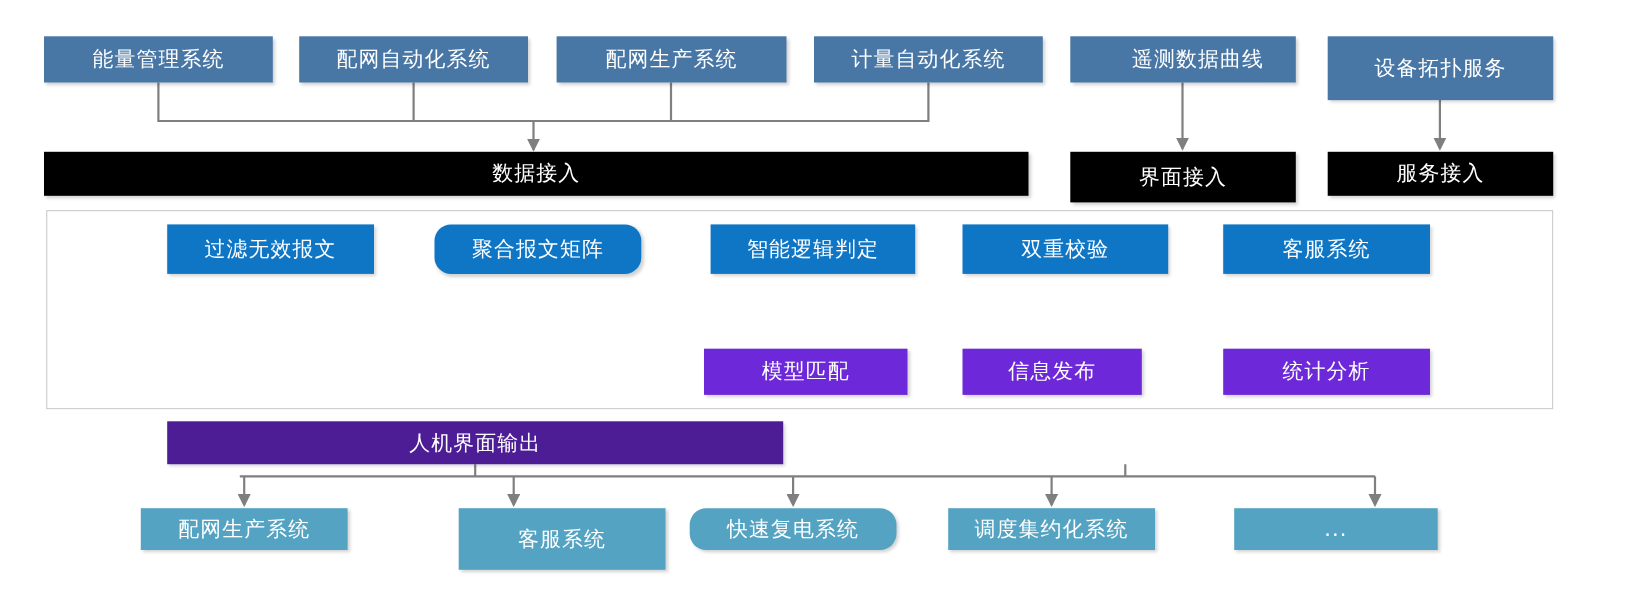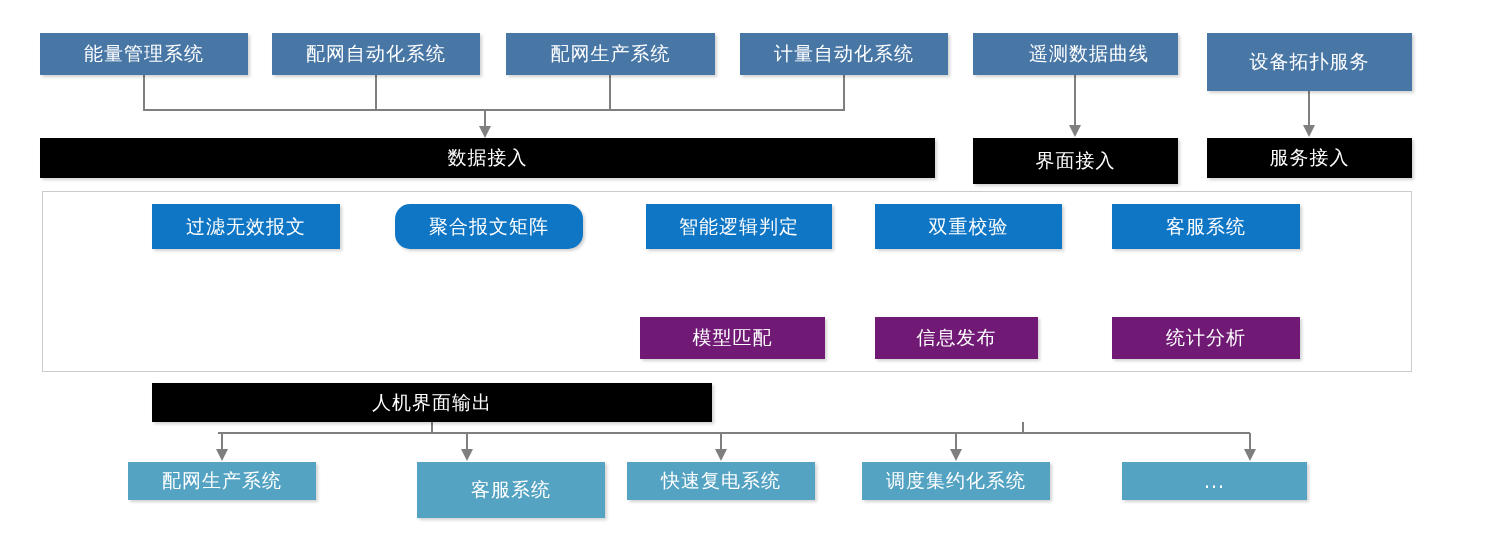--- a/index.html
+++ b/index.html
@@ -18,22 +18,22 @@
     font-size:19px;
     letter-spacing:1px;
     box-shadow:2px 2px 3px rgba(0,0,0,0.18);
     z-index:1;
     box-sizing:border-box;
     white-space:nowrap;
   }
   .source   {background:#4877A6;}
   .access   {background:#000000;}
   .pipeline {background:#0F76C6;}
-  .analysis {background:#701a75;}
-  .output   {background:#000000;}
+  .analysis {background:#6d28d9;}
+  .output   {background:#4c1d95;}
   .consumer {background:#54A3C2;}
   .engine-frame{
     position:absolute;
     left:42px;top:191px;width:1370px;height:181px;
     background:#ffffff;
     border:1px solid #CBCBCB;
     box-sizing:border-box;
     z-index:0;
   }
 </style>
@@ -95,17 +95,17 @@
   <div class="node pipeline" style="left:1112px;top:204px;width:188px;height:45px;">客服系统</div>
 
   <div class="node analysis" style="left:640px;top:317px;width:185px;height:42px;">模型匹配</div>
   <div class="node analysis" style="left:875px;top:317px;width:163px;height:42px;">信息发布</div>
   <div class="node analysis" style="left:1112px;top:317px;width:188px;height:42px;">统计分析</div>
 
   <div class="node output" style="left:152px;top:383px;width:560px;height:39px;">人机界面输出</div>
 
   <div class="node consumer" style="left:128px;top:462px;width:188px;height:38px;">配网生产系统</div>
   <div class="node consumer" style="left:373px;top:462px;width:188px;height:56px;margin-left:44px;">客服系统</div>
-  <div class="node consumer" style="left:627px;top:462px;width:188px;height:38px;">快速复电系统</div>
+  <div class="node consumer" style="left:627px;top:462px;width:188px;height:38px;border-radius:15px;">快速复电系统</div>
   <div class="node consumer" style="left:862px;top:462px;width:188px;height:38px;">调度集约化系统</div>
   <div class="node consumer" style="left:1122px;top:462px;width:185px;height:38px;">...</div>
 
 </div>
 
 </body></html>

